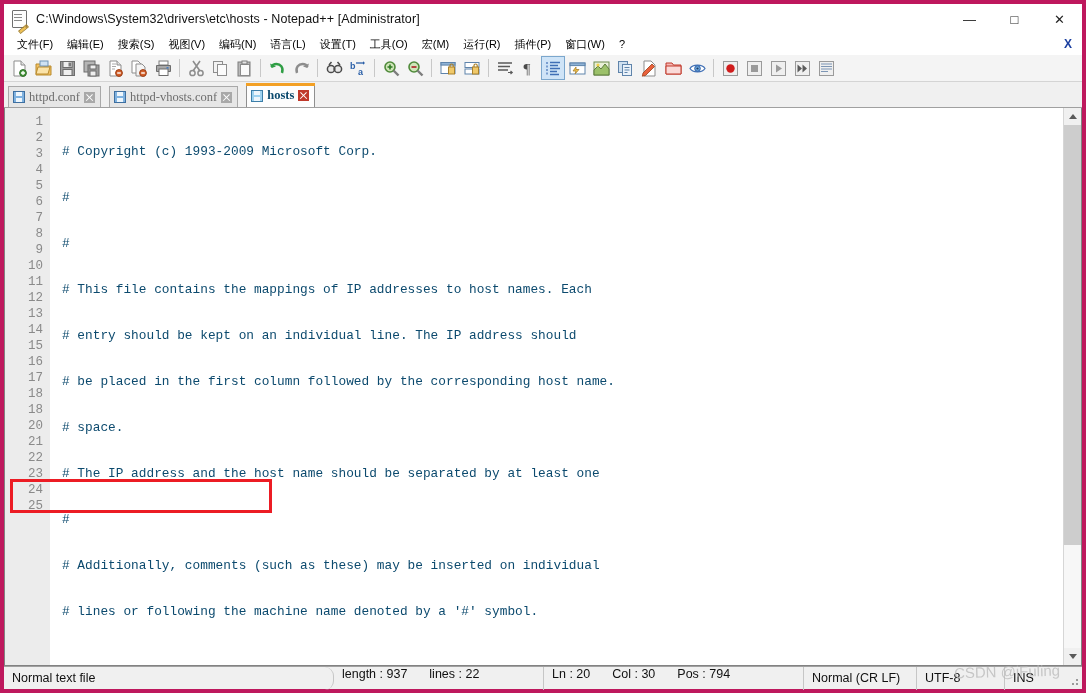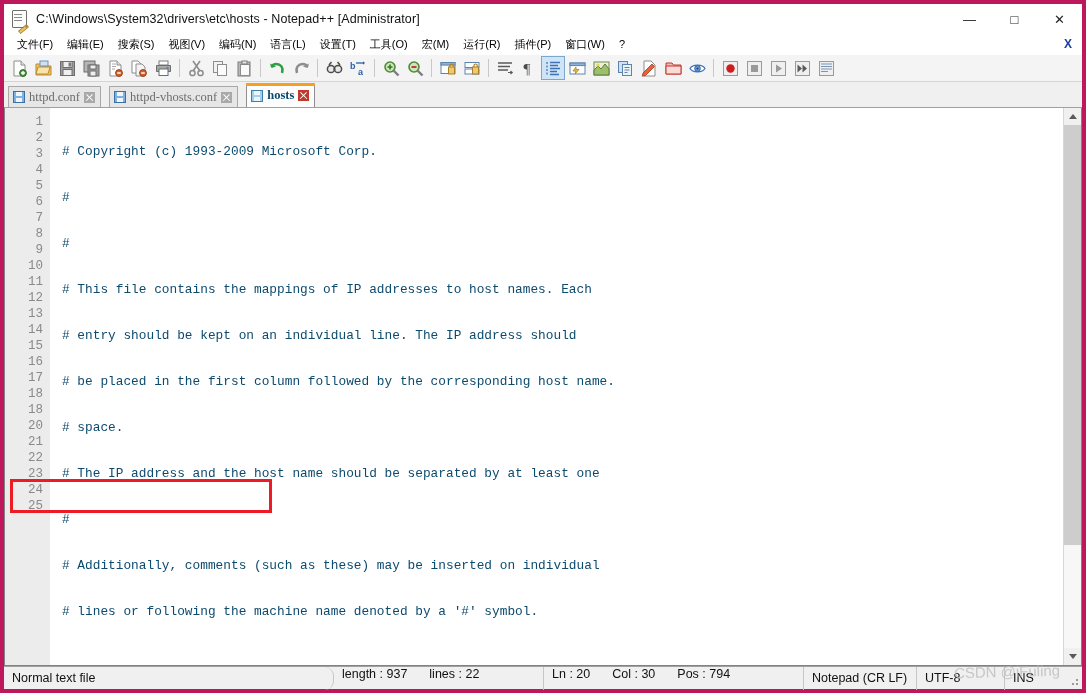--- a/index.html
+++ b/index.html
@@ -607,20 +607,20 @@
     <div class="sb-cell" style="width:330px;border-radius:9px;">Normal text file</div>
     <div class="sb-cell sb-gap" style="width:210px;">
       <span>length : 937</span>
       <span>lines : 22</span>
     </div>
     <div class="sb-cell sb-gap" style="width:260px;">
       <span>Ln : 20</span>
       <span>Col : 30</span>
       <span>Pos : 794</span>
     </div>
-    <div class="sb-cell" style="width:113px;">Notepad (CR LF)</div>
+    <div class="sb-cell" style="width:113px;">Normal (CR LF)</div>
     <div class="sb-cell" style="width:88px;">UTF-8</div>
     <div class="sb-cell last" style="width:60px;">INS</div>
     <div class="watermark">CSDN @iFuling</div>
     <div class="grip"></div>
   </div>
 
 </div>
 
 </body></html>

